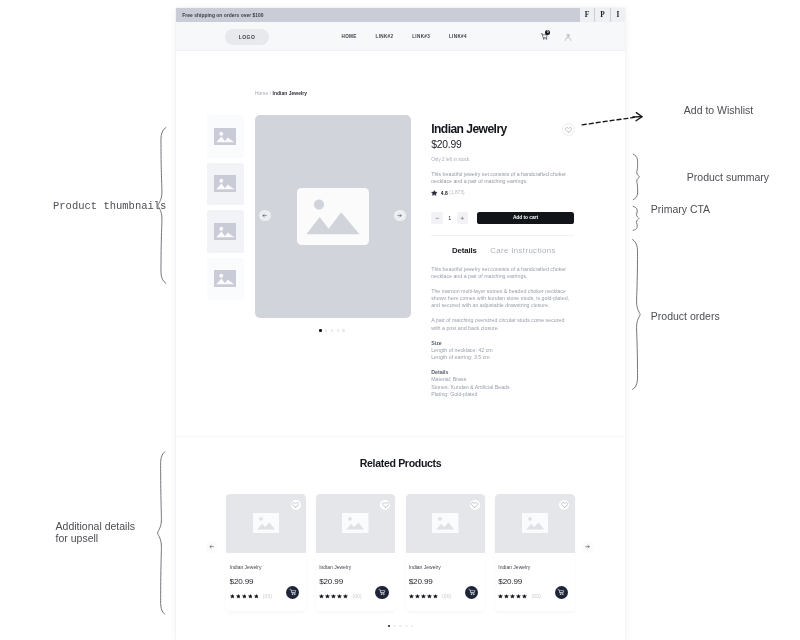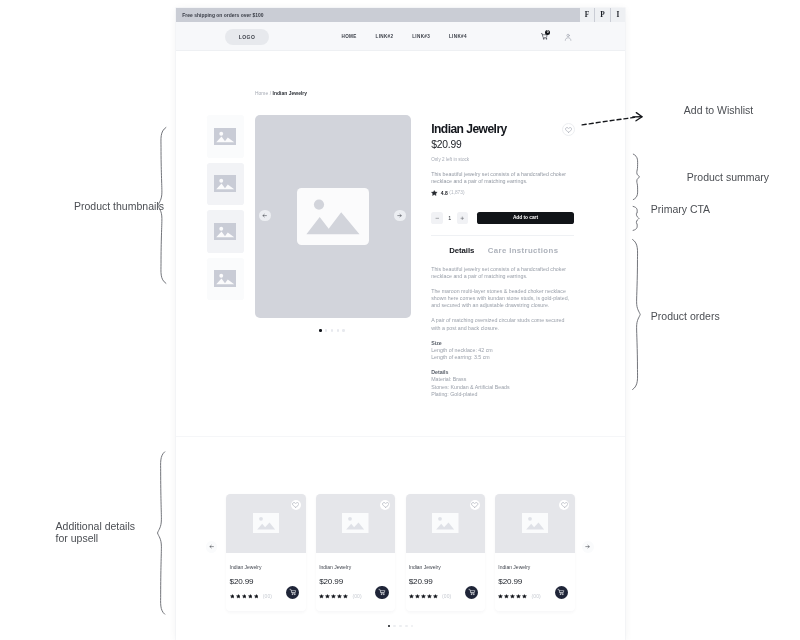--- a/index.html
+++ b/index.html
@@ -133,21 +133,21 @@
   #addcart {
     margin-left:8.6px; flex:1; height:11.4px; border-radius:2.6px; background:#111418;
     color:#fff; font-size:4.8px; font-weight:700; letter-spacing:-0.02px;
     display:flex; align-items:center; justify-content:center;
   }
 
   #ptabs-rule { margin-top:11.4px; height:0.55px; background:#eff1f4; }
   #ptabs { display:flex; justify-content:center; gap:13.5px; margin-top:11.5px; padding-left:2.3px; }
   #ptabs span { font-size:7.8px; letter-spacing:-0.06px; line-height:7.8px; }
   #ptabs .on { color:#15181e; font-weight:700; letter-spacing:-0.09px; }
-  #ptabs .off { color:#adb2bb; font-weight:700; letter-spacing:0.38px; }
+  #ptabs .off { color:#adb2bb; font-weight:400; letter-spacing:0.38px; }
 
   #pbody { margin-top:10.9px; font-size:5.28px; color:#9aa0aa; line-height:7.2px; letter-spacing:0.0px; }
   #pbody p { margin-bottom:7.9px; }
   #pbody .sect { margin-bottom:7.9px; }
   #pbody .sect b { color:#5a606a; font-weight:700; display:block; line-height:7.2px; }
   #pbody .sect span { display:block; line-height:7.2px; }
 
   #wishlist {
     position:absolute; left:386px; top:115px; width:13.2px; height:13.2px;
     border-radius:50%; background:#fff; border:0.62px solid #eceef1;
@@ -355,20 +355,21 @@
     </div>
 
     <div id="wishlist">
       <svg width="7.2" height="5.9" viewBox="1 2 24 18.5" fill="none" stroke="#a9adb6" stroke-width="2.4" stroke-linecap="round" stroke-linejoin="round">
         <path d="M13 19.0 C 7.0 14.4 2.6 11.8 2.6 8.2 C 2.6 5.2 5.0 3.4 7.8 3.4 C 10.1 3.4 11.9 4.6 13 6.4 C 14.1 4.6 15.9 3.4 18.2 3.4 C 21.0 3.4 23.4 5.2 23.4 8.2 C 23.4 11.8 19.0 14.4 13 19.0 Z"></path>
       </svg>
     </div>
   </div>
 
   <div id="related">
+    <div id="rel-title">Related Products</div>
     <div id="cards">
         <div class="card">
           <div class="img">
             <svg width="26.5" height="20.4" viewBox="0 0 26.5 20.4">
               <rect x="0" y="0" width="26.5" height="20.4" fill="#fafbfc"></rect>
               <circle cx="8.0" cy="5.8" r="1.9" fill="#dfe1e7"></circle>
               <path d="M4.2 16.5 L9.2 10.8 L12.1 14.2 L16.5 9.6 L22.1 16.5 Z" fill="#dfe1e7"></path>
             </svg>
             <div class="heart">
               <svg width="7.4" height="6.0" viewBox="1 2 24 18.5" fill="none" stroke="#b6bac3" stroke-width="2.6" stroke-linecap="round" stroke-linejoin="round">
@@ -567,15 +568,15 @@
         <i></i>
         <i></i>
       </div>
   </div>
 </div>
 
 <div class="anno" style="left: 650.8px; top: 104px; margin-left: 33px;">Add to Wishlist</div>
 <div class="anno" style="left: 650.8px; top: 171.1px; padding-left: 36px;">Product summary</div>
 <div class="anno" style="left: 650.8px; top: 203px;">Primary CTA</div>
 <div class="anno" style="left: 650.8px; top: 310.2px;">Product orders</div>
-<div class="anno" style="left: 74px; top: 200.1px;">Product thumbnails</div>
+<div class="anno" style="left: 53px; top: 200.1px; font-family: Liberation Mono, monospace;">Product thumbnails</div>
 <div class="anno" style="left: 55.6px; top: 519.7px;">Additional details
 for upsell</div>
 
 </body></html>

